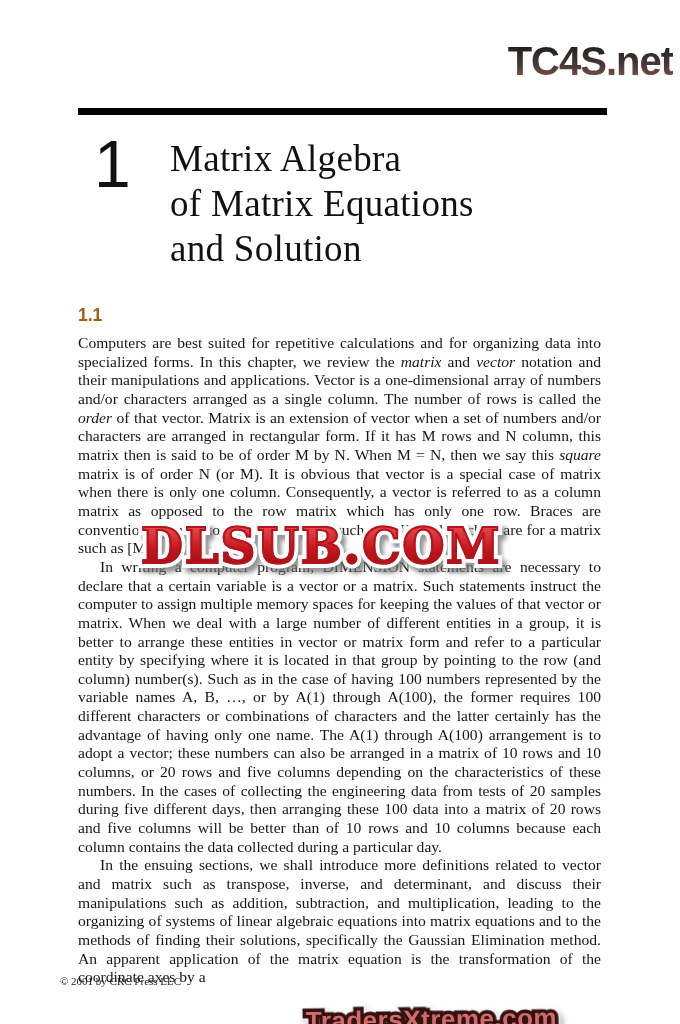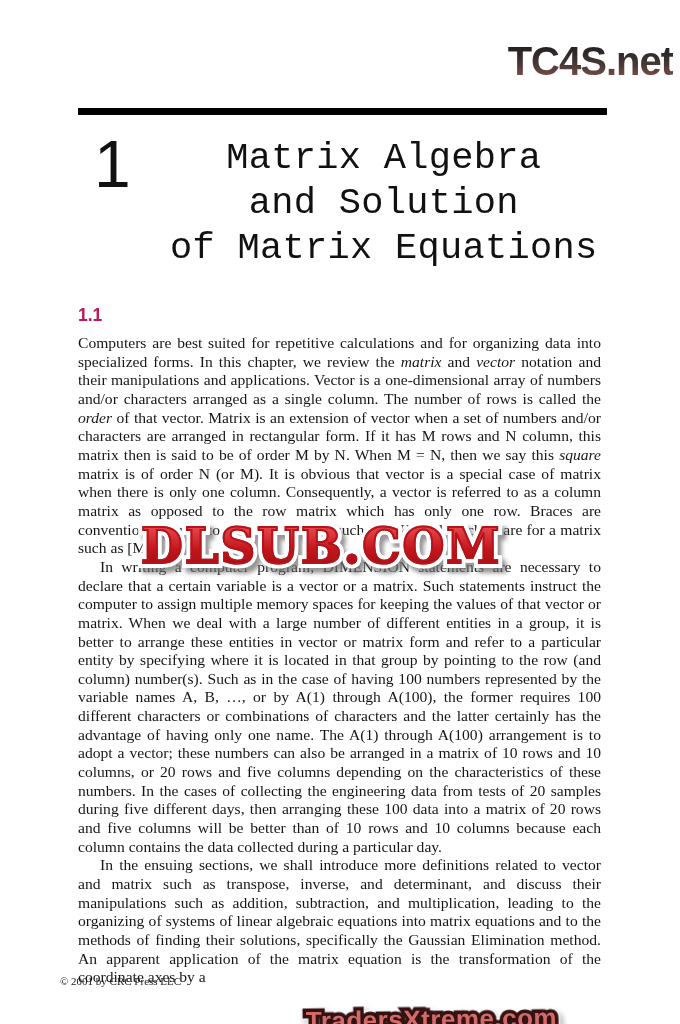--- a/index.html
+++ b/index.html
@@ -46,38 +46,37 @@
     font-family: "Liberation Sans", sans-serif;
     font-weight: 400;
     font-size: 66px;
     line-height: 1;
     color: #111111;
   }
   .chapter-title {
     position: absolute;
     left: 170px;
     top: 99px;
-    font-family: Liberation Mono, monospace;
+    font-family: Liberation Serif, serif;
     font-weight: 400;
     font-size: 37px;
     line-height: 45px;
     letter-spacing: 0.3px;
     color: #111111;
-    text-align: center;
   }
 
   
   .section-heading {
     position: absolute;
     left: 78px;
     top: 268px;
     font-family: "Liberation Sans", sans-serif;
     font-weight: 700;
     font-size: 17.5px;
-    color: #be185d;
+    color: #a16207;
     display: flex;
     gap: 17px;
   }
 
   
   .body-text {
     position: absolute;
     left: 78px;
     top: 297px;
     width: 523px;
@@ -162,22 +161,22 @@
 <div class="page">
 
   <div class="wm-top">TC4S.net</div>
 
   <div class="rule"></div>
 
   <div class="chapter-number">1</div>
 
   <div class="chapter-title">
     <div>Matrix Algebra</div>
+    <div>of Matrix Equations</div>
     <div>and Solution</div>
-    <div>of Matrix Equations</div>
   </div>
 
   <div class="section-heading">
     <span>1.1</span>
   </div>
 
   <div class="body-text" id="body-text">
       <p><span>Computers are best suited for repetitive calculations and for organizing data into specialized forms. In this chapter, we review the </span><i>matrix</i><span> and </span><i>vector</i><span> notation and their manipulations and applications. Vector is a one-dimensional array of numbers and/or characters arranged as a single column. The number of rows is called the </span><i>order</i><span> of that vector. Matrix is an extension of vector when a set of numbers and/or characters are arranged in rectangular form. If it has M rows and N column, this matrix then is said to be of order M by N. When M = N, then we say this </span><i>square</i><span> matrix is of order N (or M). It is obvious that vector is a special case of matrix when there is only one column. Consequently, a vector is referred to as a column matrix as opposed to the row matrix which has only one row. Braces are conventionally used to indicate a vector, such as {V}, and brackets are for a matrix such as [M].</span></p>
       <p class="indent"><span>In writing a computer program, DIMENSION statements are necessary to declare that a certain variable is a vector or a matrix. Such statements instruct the computer to assign multiple memory spaces for keeping the values of that vector or matrix. When we deal with a large number of different entities in a group, it is better to arrange these entities in vector or matrix form and refer to a particular entity by specifying where it is located in that group by pointing to the row (and column) number(s). Such as in the case of having 100 numbers represented by the variable names A, B, …, or by A(1) through A(100), the former requires 100 different characters or combinations of characters and the latter certainly has the advantage of having only one name. The A(1) through A(100) arrangement is to adopt a vector; these numbers can also be arranged in a matrix of 10 rows and 10 columns, or 20 rows and five columns depending on the characteristics of these numbers. In the cases of collecting the engineering data from tests of 20 samples during five different days, then arranging these 100 data into a matrix of 20 rows and five columns will be better than of 10 rows and 10 columns because each column contains the data collected during a particular day.</span></p>
       <p class="indent"><span>In the ensuing sections, we shall introduce more definitions related to vector and matrix such as transpose, inverse, and determinant, and discuss their manipulations such as addition, subtraction, and multiplication, leading to the organizing of systems of linear algebraic equations into matrix equations and to the methods of finding their solutions, specifically the Gaussian Elimination method. An apparent application of the matrix equation is the transformation of the coordinate axes by a</span></p>

